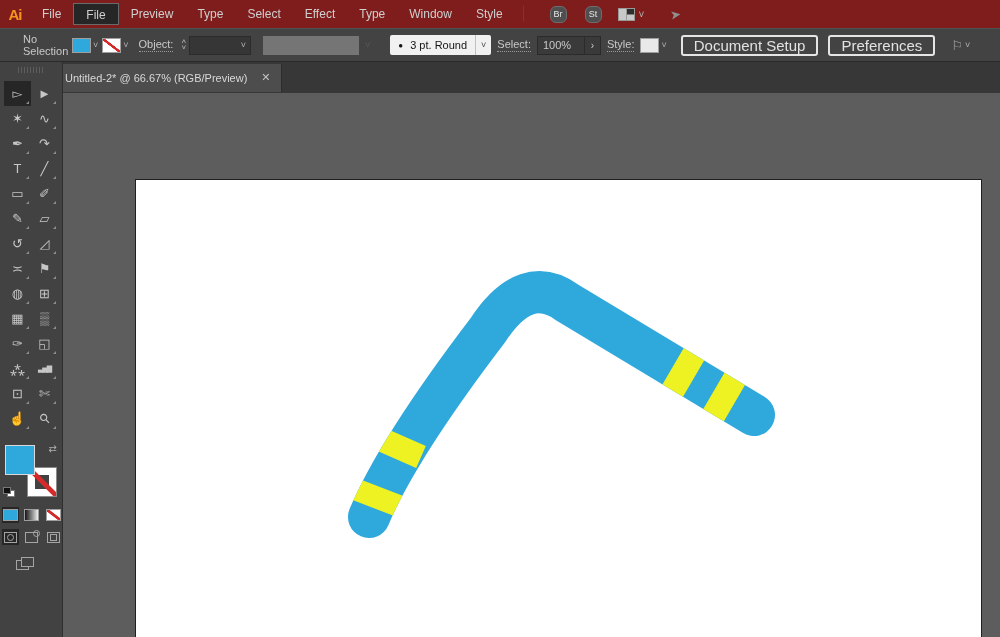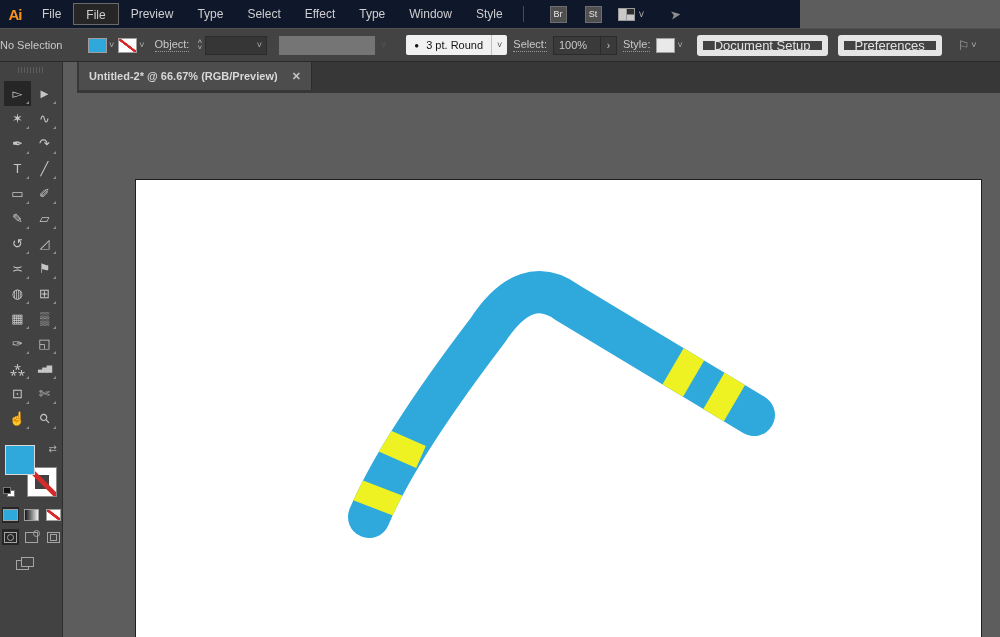--- a/index.html
+++ b/index.html
@@ -1,44 +1,44 @@
 <!DOCTYPE html>
 <html><head>
 <meta charset="utf-8">
 <style>
   * { margin:0; padding:0; box-sizing:border-box; }
   html,body { width:1000px; height:637px; overflow:hidden; background:#5d5d5d;
               font-family:"Liberation Sans", sans-serif; }
 
   
-  .menubar { position:absolute; left:0; top:0; width:800px; height:28px;
-             background:#0f172a; display:flex; align-items:center; color:#cfcfcf;
+  .menubar { position:absolute; left:0; top:0; width:1000px; height:28px;
+             background:#7f1d1d; display:flex; align-items:center; color:#cfcfcf;
              font-size:12px; z-index:5; }
   .ai-logo { width:30px; text-align:center; color:#f7941e; font-weight:bold;
              font-size:15px; letter-spacing:-1px; }
   .menu-item { padding:0 12px; height:22px; line-height:22px; cursor:default; }
   .menu-item.active { background:#262626; border:1px solid #6a6a6a; }
   .mb-sep { width:1px; height:16px; background:#4a4a4a; margin:0 8px; }
   .badge { width:17px; height:17px; background:#4f4f4f; border:1px solid #6e6e6e;
-           border-radius:0; font-size:9px; color:#e6e6e6; display:flex;
+           border-radius:6px; font-size:9px; color:#e6e6e6; display:flex;
            align-items:center; justify-content:center; margin-left:18px; }
   .ws-icon { margin-left:16px; width:17px; height:13px; border:1px solid #9a9a9a;
              display:flex; }
   .ws-icon .l { width:7px; background:#c9c9c9; }
   .ws-icon .r { flex:1; border-left:1px solid #9a9a9a;
                 background:linear-gradient(#2e2e2e 0 48%, #c9c9c9 52% 100%); }
   .chev { color:#b5b5b5; font-size:10px; margin-left:4px; }
   .publish-icon { margin-left:26px; color:#8f8f8f; font-size:13px; transform:rotate(-8deg); }
 
   
   .controlbar { position:absolute; left:0; top:28px; width:1000px; height:34px;
                 background:#434343; border-top:1px solid #515151;
                 border-bottom:1px solid #2a2a2a; display:flex; align-items:center;
                 color:#c9c9c9; font-size:11px; z-index:5; }
-  .sel-status { width:88px; padding-left:0; }
+  .sel-status { width:72px; padding-left:23px; }
   .chip { width:19px; height:15px; border:1px solid #9f9f9f; }
   .chip.fill { background:#2fa8dc; }
   .chip.none { background:
       linear-gradient(to top right, transparent 43%, #d42a2a 45%, #d42a2a 55%, transparent 57%),
       #ffffff; }
   .chip.style { background:#e9e9e9; }
   .dd-chev { font-size:9px; color:#b5b5b5; padding:0 4px 0 2px; }
   .lbl-dotted { border-bottom:1px dotted #9a9a9a; padding-bottom:1px; margin-left:6px; }
   .stepper { display:flex; flex-direction:column; line-height:6px; font-size:8px;
              color:#bdbdbd; margin:0 3px 0 8px; }
@@ -50,28 +50,28 @@
                display:flex; align-items:center; margin-left:14px; overflow:hidden; }
   .brush-btn .main { display:flex; align-items:center; padding:0 8px; gap:7px; }
   .brush-btn .dot { font-size:8px; }
   .brush-btn .cv { border-left:1px solid #c0c0c0; padding:0 5px; color:#444;
                    font-size:9px; height:100%; display:flex; align-items:center; }
   .opacity-field { width:48px; height:19px; background:#3a3a3a; border:1px solid #2b2b2b;
                    margin-left:6px; padding-left:5px; display:flex; align-items:center; }
   .panel-arrow { width:16px; height:19px; background:#3a3a3a; border:1px solid #2b2b2b;
                  border-left:none; display:flex; align-items:center; justify-content:center;
                  color:#c9c9c9; font-size:10px; }
-  .btn-outline { height:21px; padding:0 11px; border:6px solid #e5e5e5; border-radius:3px;
-                 color:#e2e2e2; font-size:13px; display:flex; align-items:center;
+  .btn-outline { height:21px; padding:0 11px; border:2px solid #e5e5e5; border-radius:3px;
+                 color:#e2e2e2; font-size:15px; display:flex; align-items:center;
                  margin-left:10px; background:transparent; }
   .simsel-icon { margin-left:16px; color:#a9a9a9; font-size:13px; }
 
   
-  .tabbar { position:absolute; left:77px; top:62px; right:0; height:31px;
-            background:#373737; z-index:4; display:flex; align-items:flex-start;font-weight:bold; }
+  .tabbar { position:absolute; left:53px; top:62px; right:0; height:31px;
+            background:#373737; z-index:4; display:flex; align-items:center; }
   .doc-tab { height:28px; background:#4d4d4d; color:#d8d8d8; font-size:11px;
              display:flex; align-items:center; padding:0 10px; margin-left:2px;
              border-right:1px solid #2c2c2c; }
   .doc-tab .close { margin-left:14px; color:#c3c3c3; font-size:11px; cursor:pointer; }
 
   
   .toolbar { position:absolute; left:0; top:62px; bottom:0; width:63px;
              background:#424242; border-right:1px solid #2e2e2e; z-index:4; }
   .grip { width:26px; height:6px; margin:5px auto 8px auto;
           background:repeating-linear-gradient(90deg, #5d5d5d 0 1px, transparent 1px 3px); }

